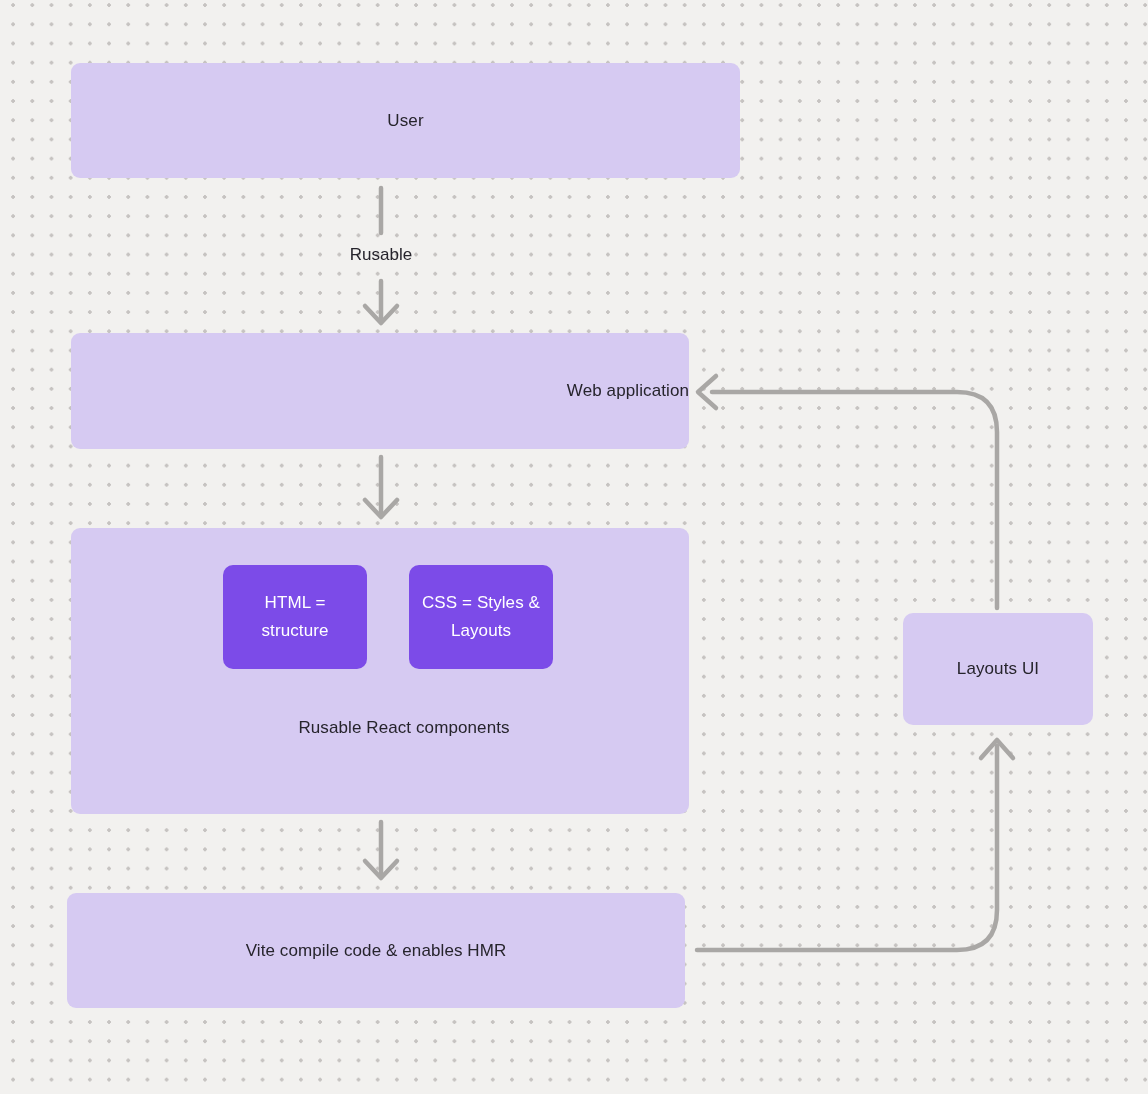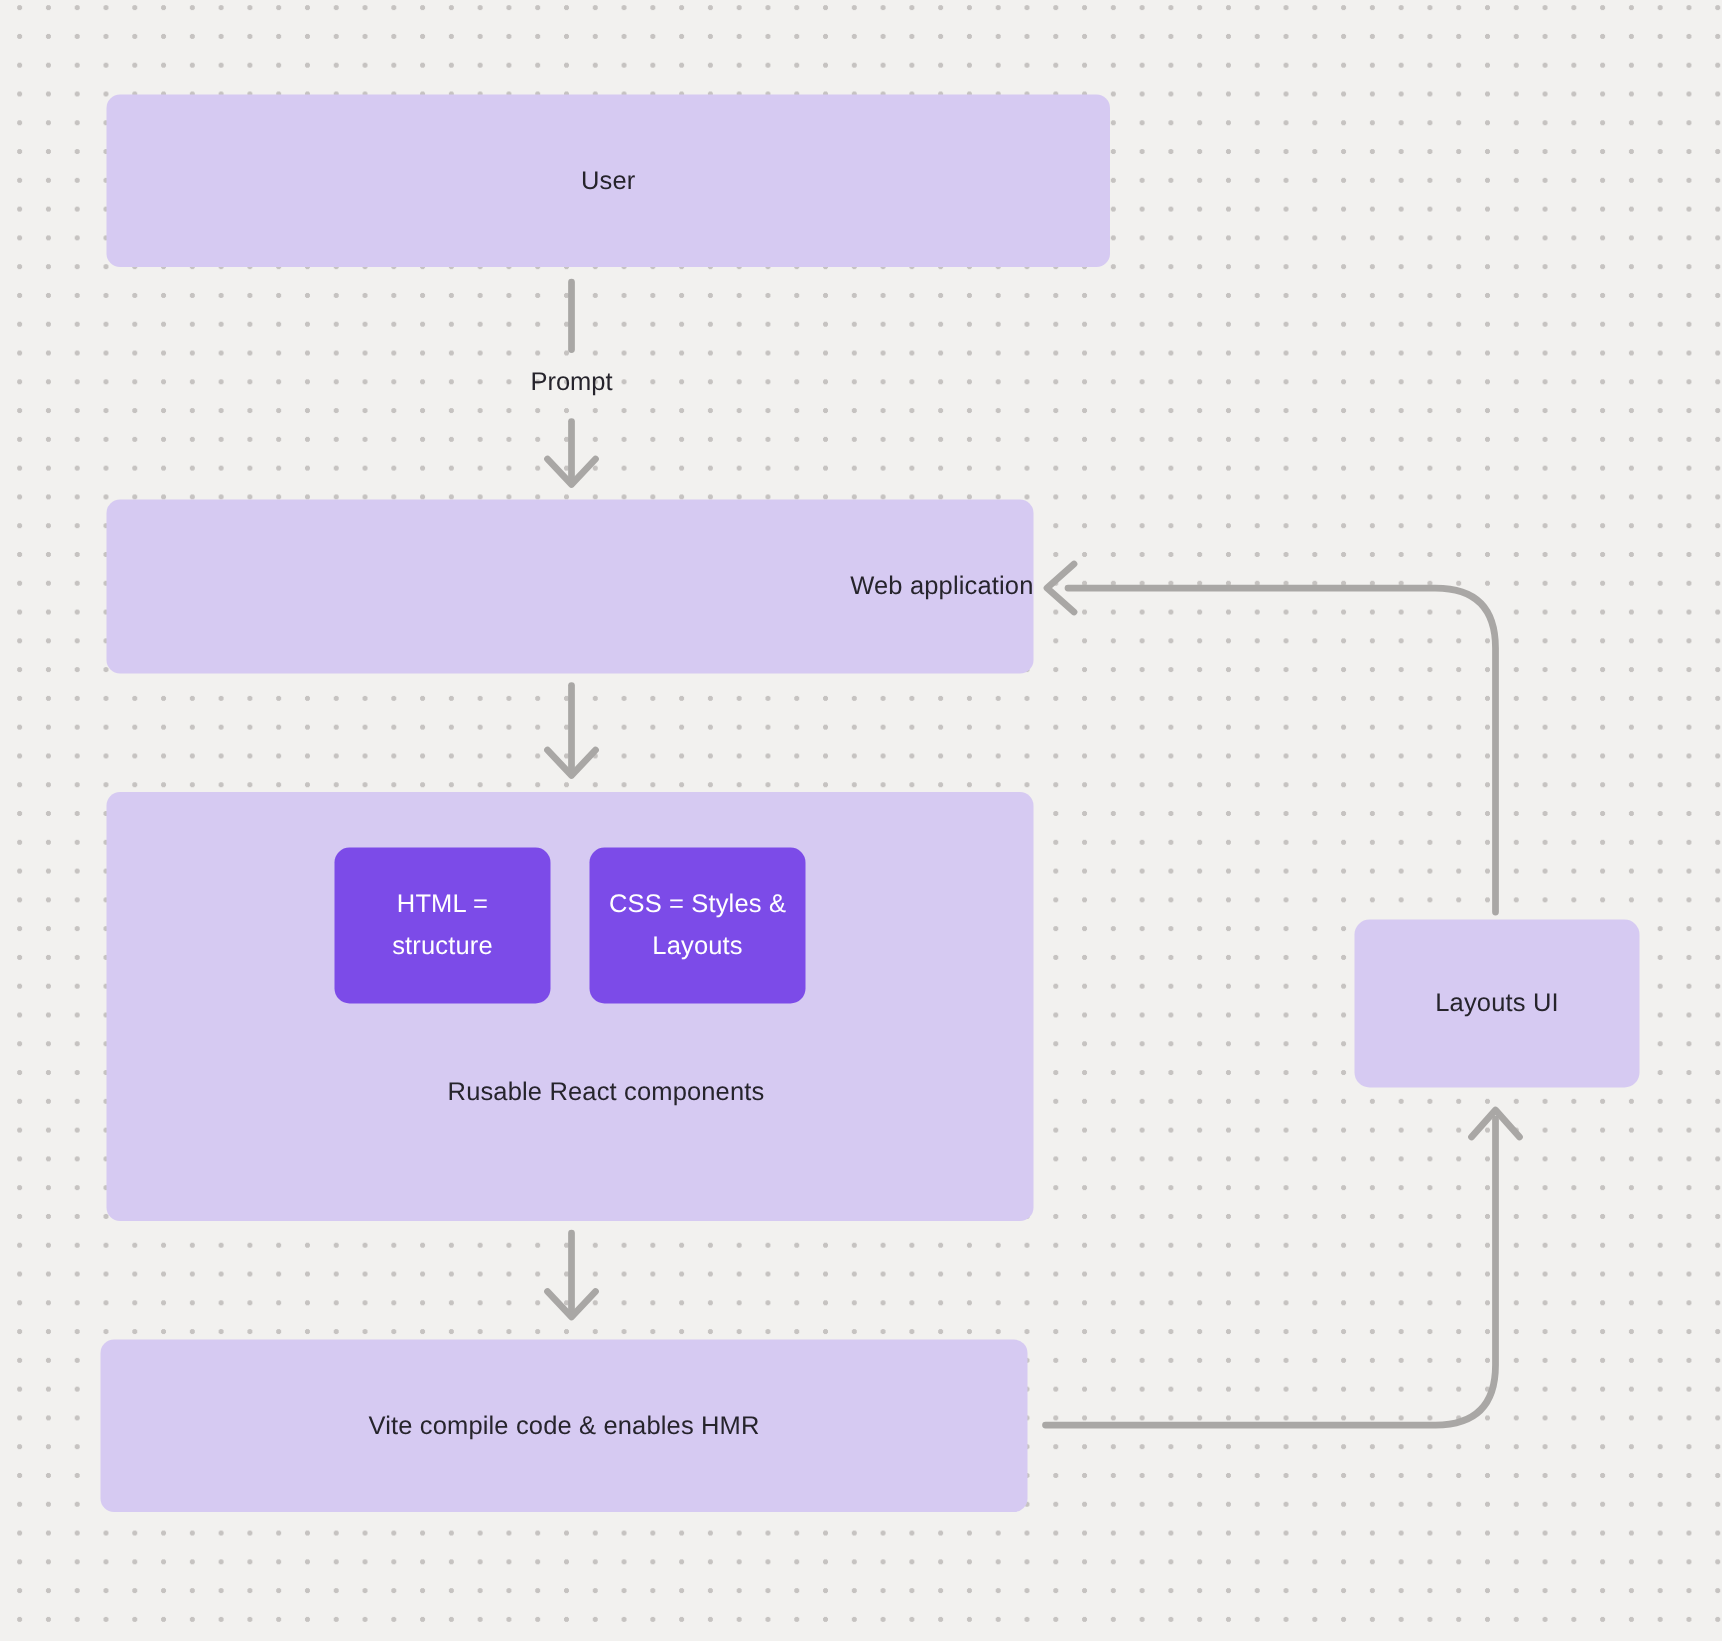--- a/index.html
+++ b/index.html
@@ -69,20 +69,21 @@
     border-radius: 10px;
     display: flex;
     align-items: center;
     justify-content: center;
     text-align: center;
     color: var(--chip-text);
     font-size: 17px;
     line-height: 28px;
     font-weight: 500;
     padding: 4px 10px;
+    margin-left: 16px;
   }
   .react-caption {
     position: absolute;
     left: 0; right: 0; top: 190px;
     text-align: center;
     color: var(--text);
     font-size: 17px;
     font-weight: 500;
     padding-left: 48px;
   }
@@ -118,21 +119,21 @@
     <path d="M981 758 L997 740 L1013 758"></path>
 
     <path d="M997 608 V432 Q997 392 957 392 H712"></path>
     <path d="M716 376 L698 392 L716 408"></path>
   </svg>
 
   <div class="node node-user">
     <span>User</span>
   </div>
 
-  <div class="edge-label">Prompt</div>
+  <div class="edge-label">Rusable</div>
 
   <div class="node node-web-app">
     <span>Web application</span>
   </div>
 
   <div class="node node-react">
     <div class="chip-row">
       <div class="chip">
         <span>HTML = structure</span>
       </div>

